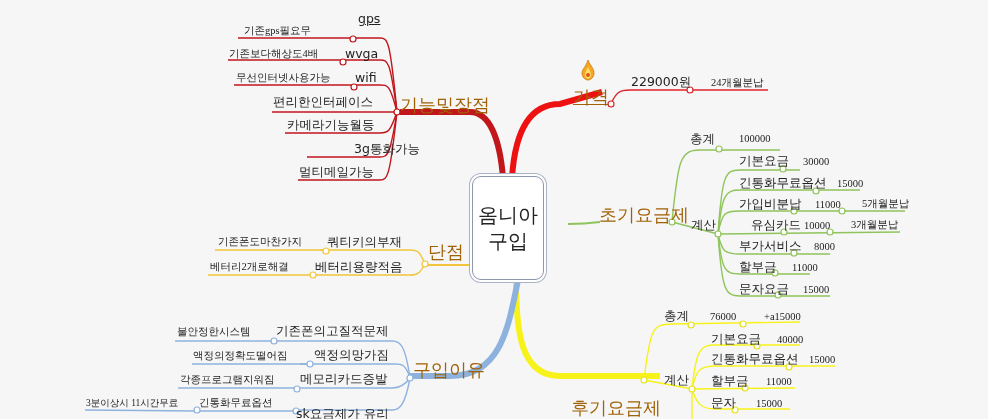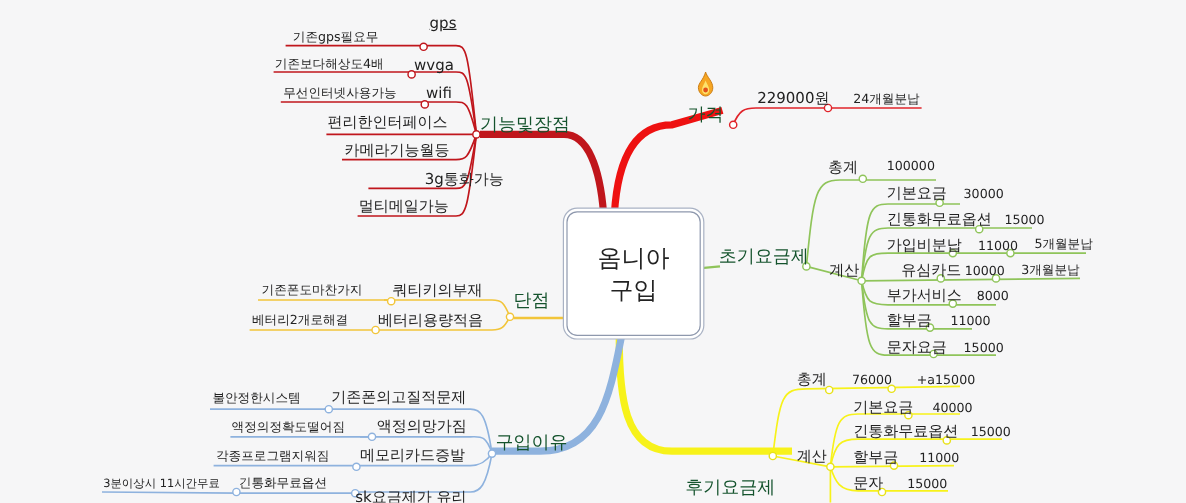--- a/index.html
+++ b/index.html
@@ -1,24 +1,24 @@
 <!DOCTYPE html>
 <html><head>
 <meta charset="utf-8">
 <style>
   html,body{margin:0;padding:0;}
   body{width:988px;height:419px;background:#f6f6f7;position:relative;overflow:hidden;
        font-family:"DejaVu Sans","Liberation Sans",sans-serif;color:#222;}
   #canvas{position:absolute;left:0;top:0;width:988px;height:419px;}
   svg.links{position:absolute;left:0;top:0;}
   .lbl{position:absolute;white-space:nowrap;line-height:1;}
-  .l1{font-size:15px;color:#14532d;}
+  .l1{font-size:18px;color:#a16207;}
   .l2{font-size:12.5px;color:#222;}
-  .l3{font-size:10.5px;color:#222;}
-  .central{position:absolute;left:472px;top:176px;width:112px;height:104px;
+  .l3{font-size:10.5px;color:#222;font-family:Liberation Serif, serif;}
+  .central{position:absolute;left:472px;top:176px;width:72px;height:104px;
            border:1px solid #8e98ad;border-radius:9px;background:#fff;
            box-shadow:0 0 0 2px #fff,0 0 0 3px #a9b2c4;box-sizing:border-box;
            display:flex;flex-direction:column;align-items:center;justify-content:center;}
   .central span{font-size:20px;line-height:26px;color:#222;}
   .flame{position:absolute;left:580px;top:59px;width:16px;height:22px;}
 </style>
 </head>
 <body>
 
 <div id="canvas">
@@ -154,21 +154,21 @@
 <div class="lbl l2" style="left:273px;top:96px;">편리한인터페이스</div>
 <div class="lbl l2" style="left:287px;top:119px;">카메라기능월등</div>
 <div class="lbl l2" style="left:309px;top:143px;margin-left:45px;">3g통화가능</div>
 <div class="lbl l2" style="left:299px;top:166px;">멀티메일가능</div>
 
 <svg class="flame" viewBox="0 0 16 22">
   <path d="M8 1 C9 5 14 9 14 14 C14 18 11 21 8 21 C5 21 2 18 2 14 C2 10 6 8 8 1 Z" fill="#f6a623" stroke="#c97a10" stroke-width="0.8"></path>
   <path d="M8 8 C9 11 11 13 11 16 C11 18 9.5 19.5 8 19.5 C6.5 19.5 5 18 5 16 C5 13 7 11 8 8 Z" fill="#fde26b"></path>
   <circle cx="8" cy="16" r="2" fill="#e2501d"></circle>
 </svg>
-<div class="lbl l1" style="left:573px;top:88px;">가격</div>
+<div class="lbl l1" style="left:573px;top:88px;text-decoration:underline;">가격</div>
 <div class="lbl l2" style="left:631px;top:76px;">229000원</div>
 <div class="lbl l3" style="left:711px;top:78px;">24개월분납</div>
 
 <div class="lbl l1" style="left:599px;top:206px;">초기요금제</div>
 <div class="lbl l2" style="left:690px;top:133px;">총계</div>
 <div class="lbl l3" style="left:739px;top:134px;">100000</div>
 <div class="lbl l2" style="left:691px;top:219px;">계산</div>
 
 <div class="lbl l2" style="left:739px;top:155px;">기본요금</div>
 <div class="lbl l3" style="left:803px;top:157px;">30000</div>

